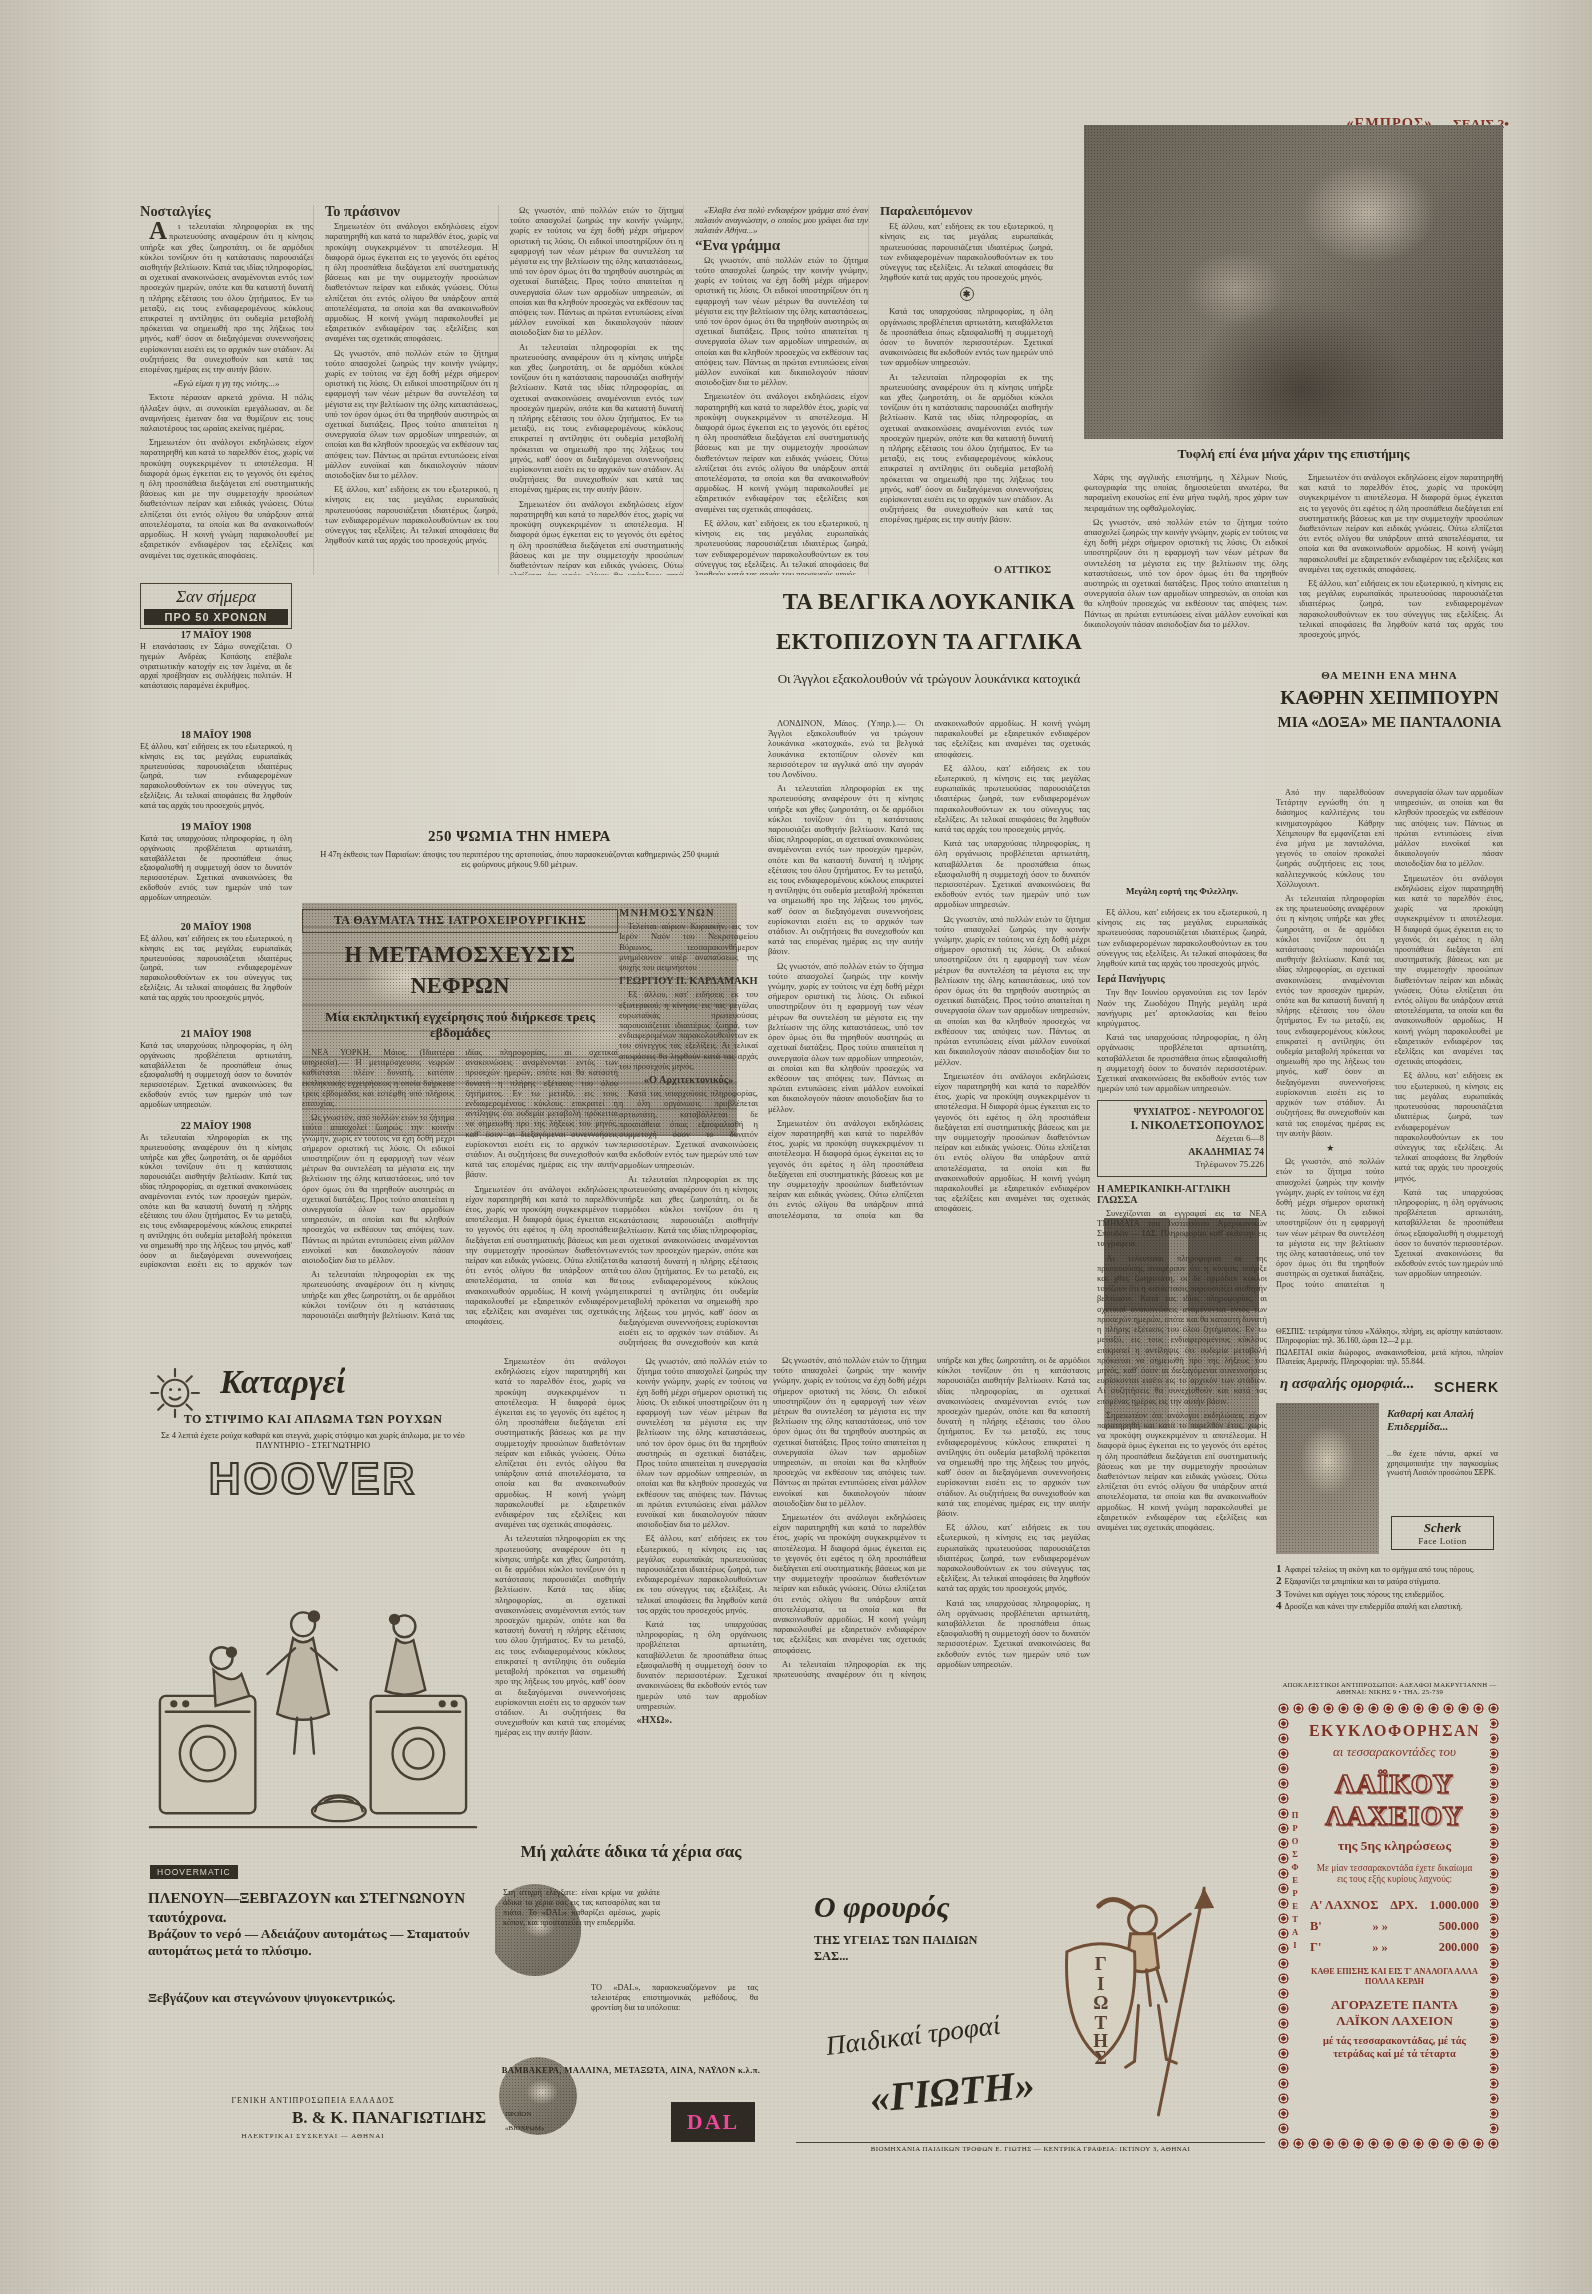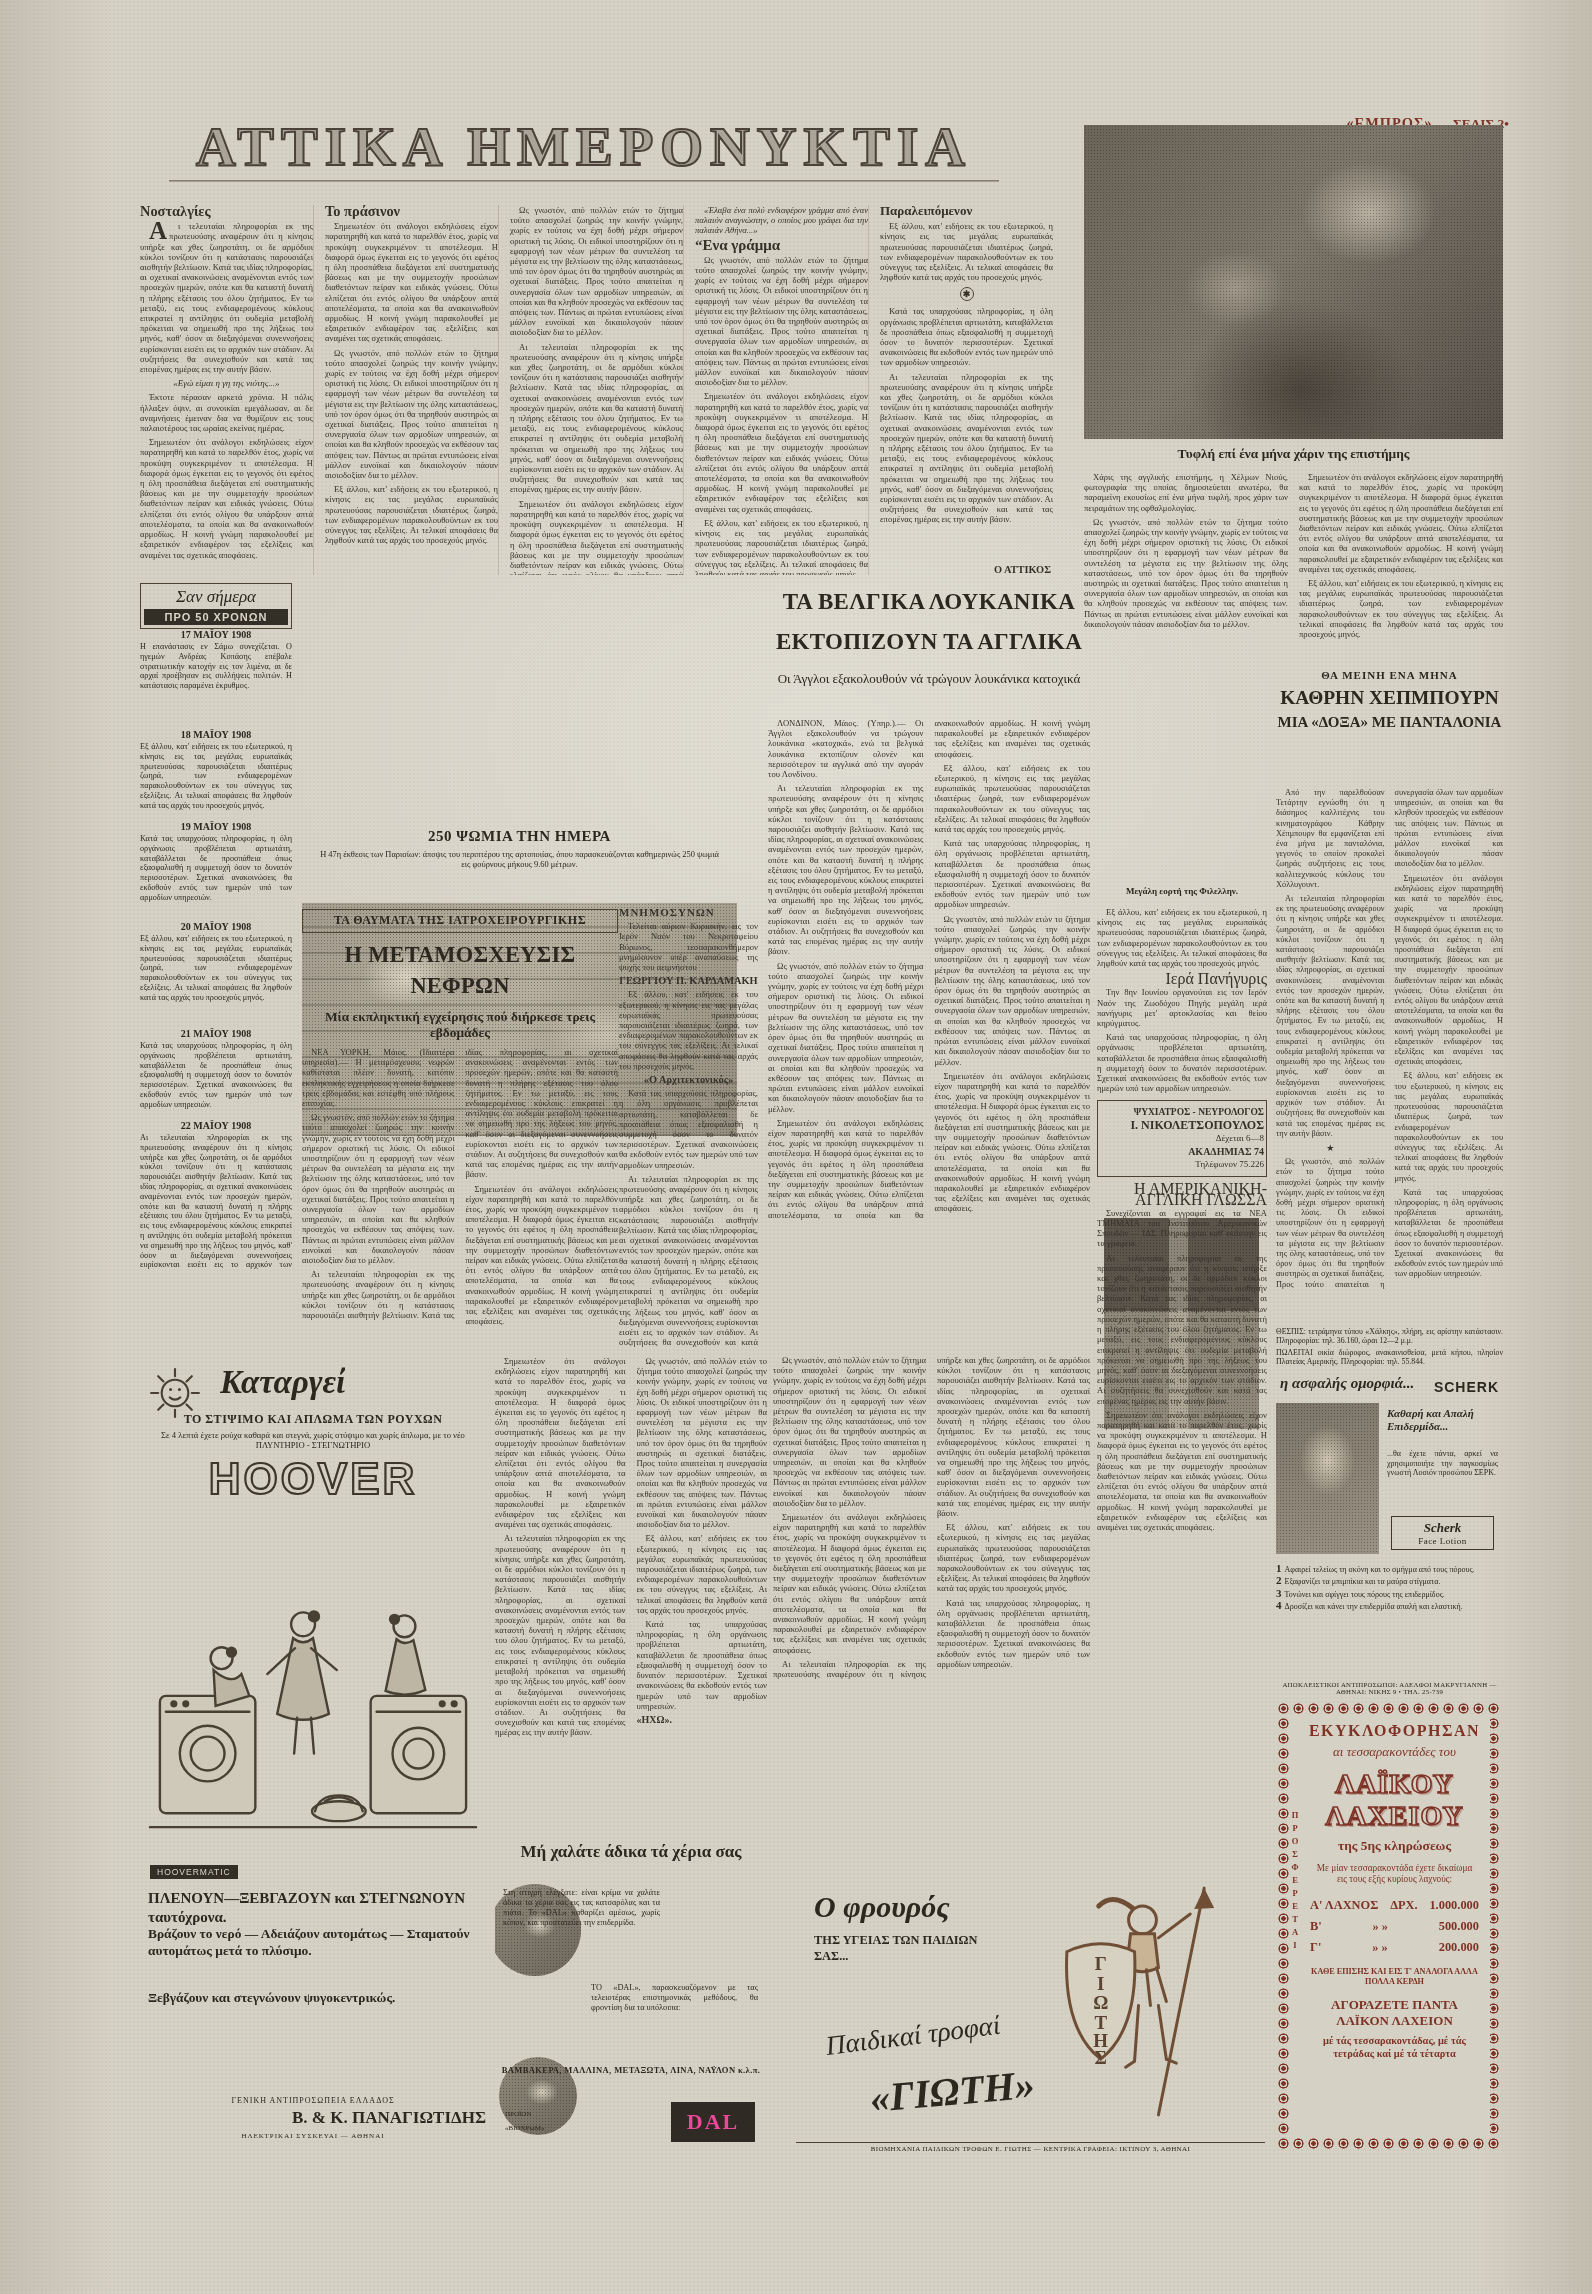--- a/index.html
+++ b/index.html
@@ -66,21 +66,21 @@
 
   .p50h{border:1px solid #4c4232;padding:3px 3px 3px;text-align:center}
   .p50script{font-style:italic;font-size:17px}
   .p50box{background:#332e26;color:#d9d5c7;font-family:"Liberation Sans","DejaVu Sans",sans-serif;font-size:11px;font-weight:bold;letter-spacing:1px;padding:2px 0;margin-top:2px}
   .p50e{overflow:hidden}
   .p50d{text-align:center;font-weight:bold;font-size:10px;margin-bottom:2px}
   .p50e p{font-size:8.2px;line-height:9.8px;text-align:justify}
 
   .mnh{text-align:left;font-weight:bold;font-size:11px;letter-spacing:1px;margin-bottom:4px}
   .mnname{text-align:center;font-weight:bold;font-size:10.4px;margin:3px 0}
-  .mch{text-align:right;font-weight:normal;font-size:16px;margin:6px 0 3px}
+  .mch{text-align:left;font-weight:bold;font-size:10px;margin:6px 0 3px}
   .psybox{border:1.4px solid #4c4232;text-align:right;padding:5px 2px;margin:7px 0}
   .psybox div{line-height:13px}
   .star{text-align:center;font-size:9px;margin:3px 0;text-indent:0 !important}
   .echo{font-weight:bold;font-size:10px;text-indent:0 !important}
 
   .hep-k{font-weight:bold;font-size:11px;text-align:center;letter-spacing:1px;margin-bottom:5px}
   .hep-1{font-weight:bold;font-size:19.4px;text-align:center;line-height:24px}
   .hep-2{font-weight:bold;font-size:15px;text-align:center;margin-top:4px}
 
   .cls{font-size:7.8px;line-height:9.3px;text-align:justify}
@@ -138,24 +138,20 @@
   .gi-foot{border-top:1px solid #4c4232;font-size:7px;text-align:center;padding-top:2px;letter-spacing:0.4px}
 </style>
 </head>
 <body>
 
 <div class="page">
 
   <div class="abs pg-paper" style="left:1315px;top:115px;width:149px">«ΕΜΠΡΟΣ»</div>
   <div class="abs pg-num" style="left:1429px;top:116px;width:80px">ΣΕΛΙΣ 2•</div>
 
-  <div class="abs masthead" style="left:129px;top:115px;width:910px;height:84px">
-    <div class="mh-t">ΑΤΤΙΚΑ ΗΜΕΡΟΝΥΚΤΙΑ</div>
-    <div class="mh-rule"></div>
-  </div>
 
   <div class="abs attika" style="left:140px;top:205px;width:913px;height:370px">
     <div class="acol bt">
       <div class="ah">Νοσταλγίες</div>
       <p class="drop">Αι τελευταίαι πληροφορίαι εκ της πρωτευούσης αναφέρουν ότι η κίνησις υπήρξε και χθες ζωηροτάτη, οι δε αρμόδιοι κύκλοι τονίζουν ότι η κατάστασις παρουσιάζει αισθητήν βελτίωσιν. Κατά τας ιδίας πληροφορίας, αι σχετικαί ανακοινώσεις αναμένονται εντός των προσεχών ημερών, οπότε και θα καταστή δυνατή η πλήρης εξέτασις του όλου ζητήματος. Εν τω μεταξύ, εις τους ενδιαφερομένους κύκλους επικρατεί η αντίληψις ότι ουδεμία μεταβολή πρόκειται να σημειωθή προ της λήξεως του μηνός, καθ' όσον αι διεξαγόμεναι συνεννοήσεις ευρίσκονται εισέτι εις το αρχικόν των στάδιον. Αι συζητήσεις θα συνεχισθούν και κατά τας επομένας ημέρας εις την αυτήν βάσιν.</p>
       <p class="aquote">«Εγώ είμαι η γη της νιότης...»</p>
       <p>Έκτοτε πέρασαν αρκετά χρόνια. Η πόλις ήλλαξεν όψιν, αι συνοικίαι εμεγάλωσαν, αι δε αναμνήσεις έμειναν δια να θυμίζουν εις τους παλαιοτέρους τας ωραίας εκείνας ημέρας.</p>
       <p>Σημειωτέον ότι ανάλογοι εκδηλώσεις είχον παρατηρηθή και κατά το παρελθόν έτος, χωρίς να προκύψη συγκεκριμένον τι αποτέλεσμα. Η διαφορά όμως έγκειται εις το γεγονός ότι εφέτος η όλη προσπάθεια διεξάγεται επί συστηματικής βάσεως και με την συμμετοχήν προσώπων διαθετόντων πείραν και ειδικάς γνώσεις. Ούτω ελπίζεται ότι εντός ολίγου θα υπάρξουν απτά αποτελέσματα, τα οποία και θα ανακοινωθούν αρμοδίως. Η κοινή γνώμη παρακολουθεί με εξαιρετικόν ενδιαφέρον τας εξελίξεις και αναμένει τας σχετικάς αποφάσεις.</p>
     </div>
     <div class="acol bt">

